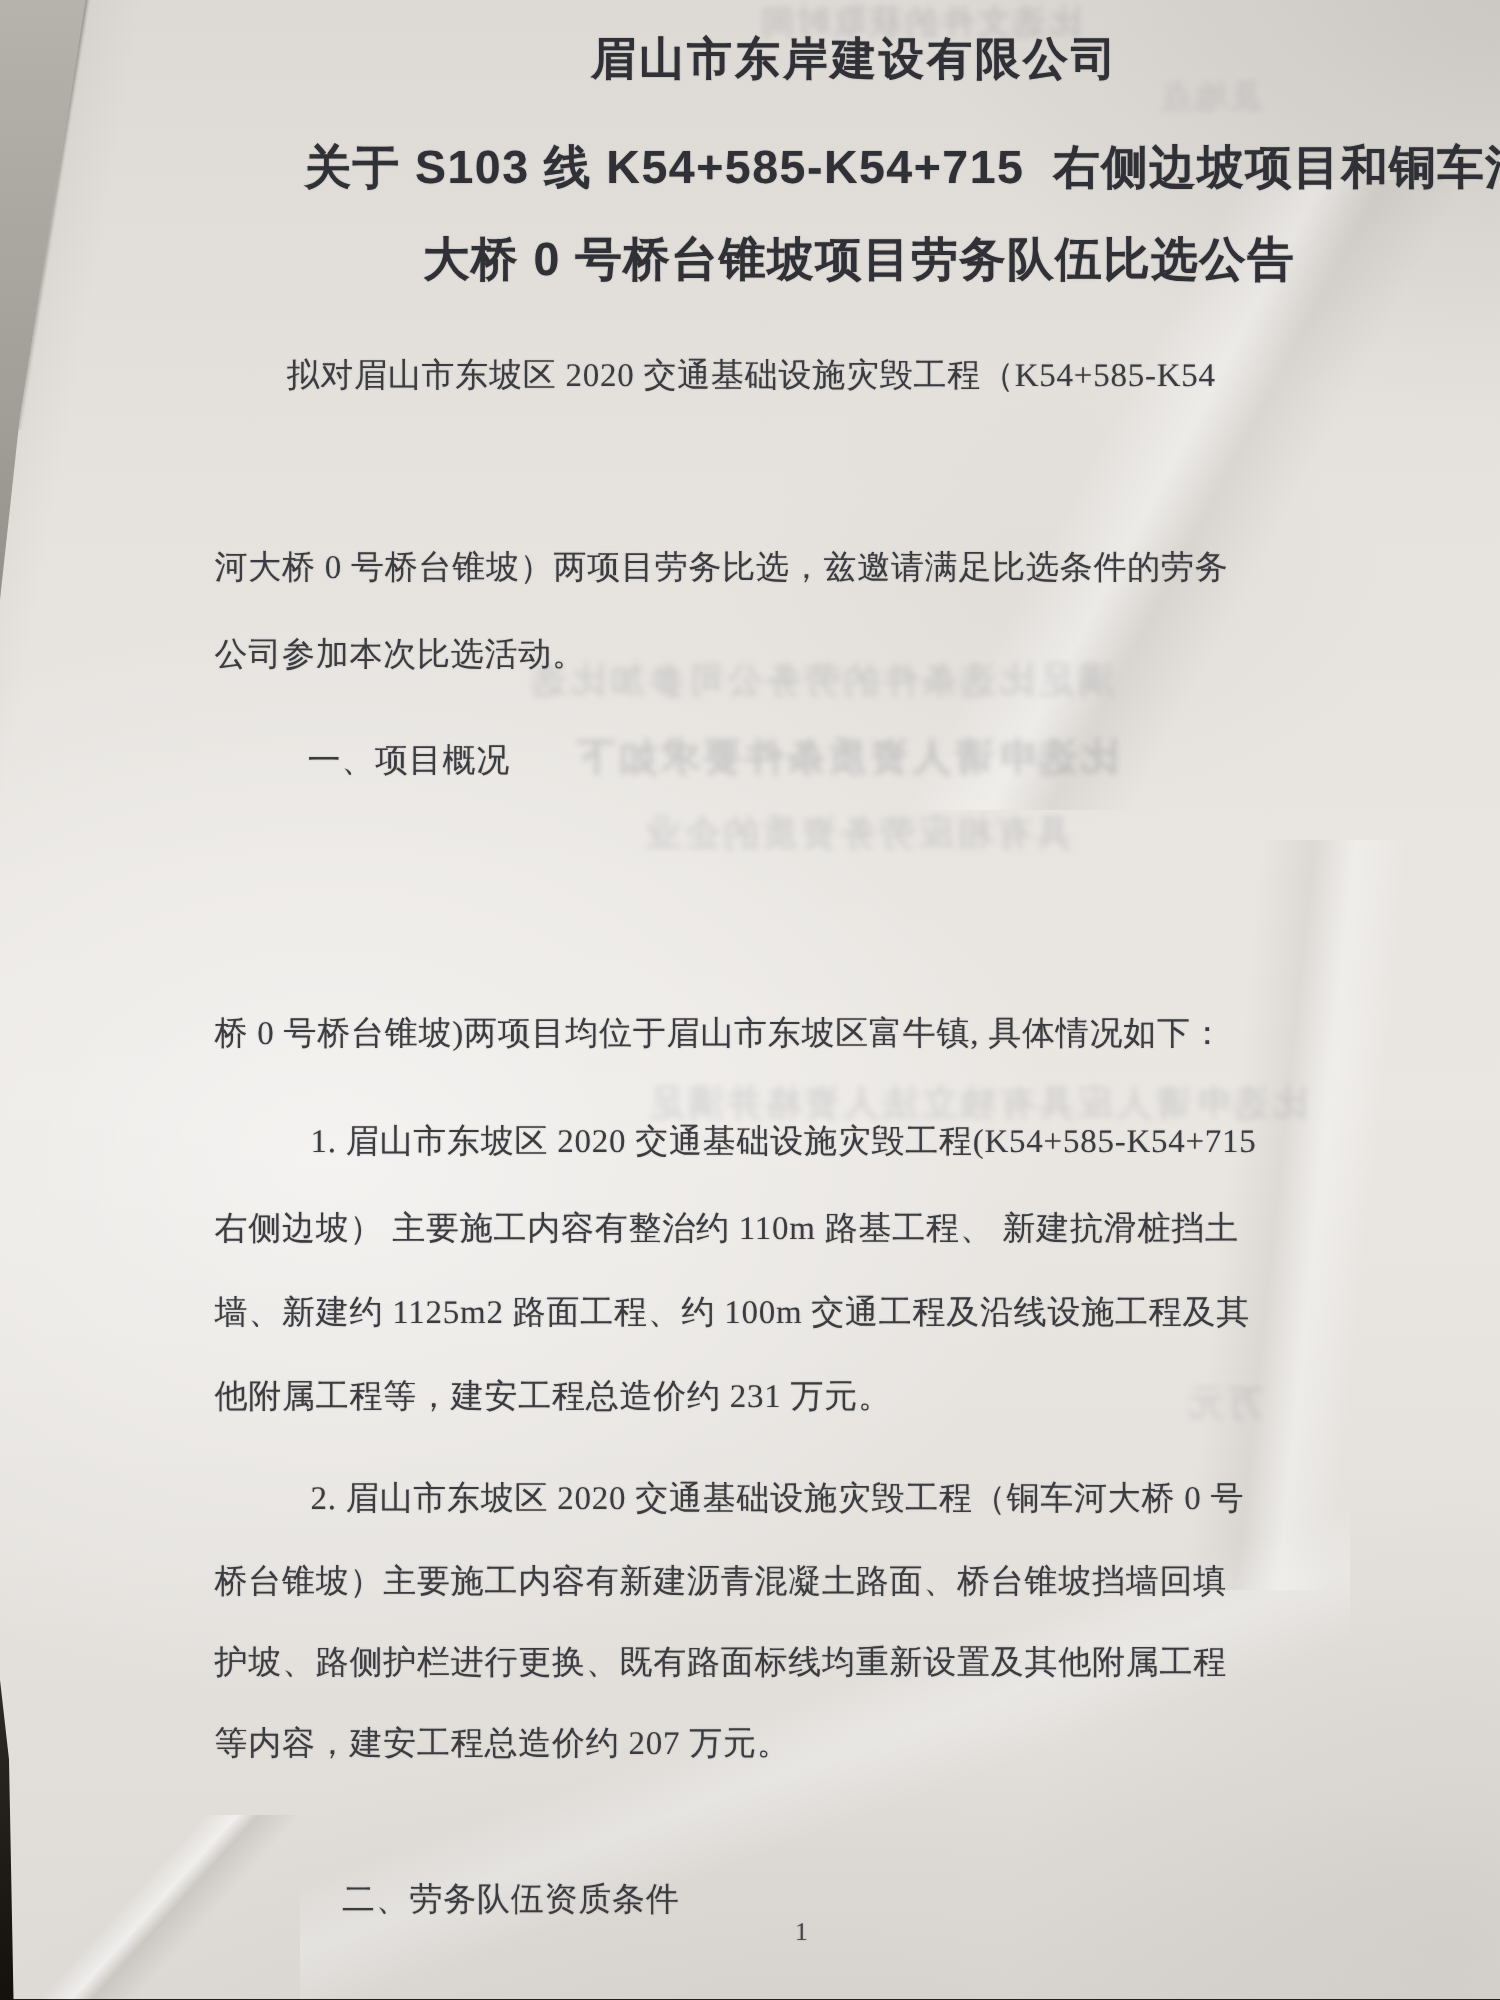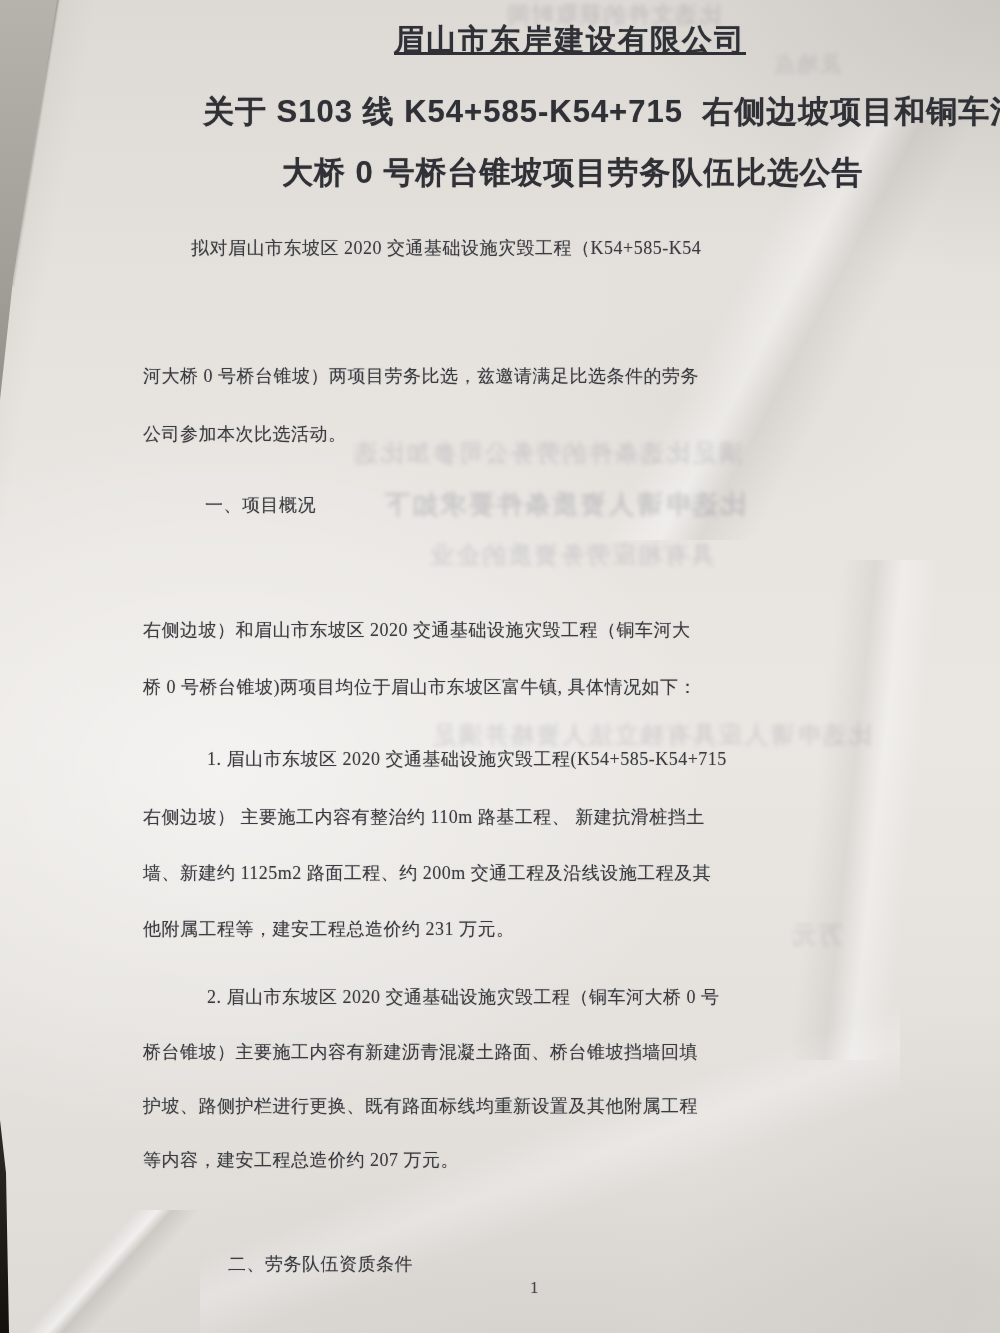--- a/index.html
+++ b/index.html
@@ -44,30 +44,30 @@
     position:absolute;left:33px;top:-4px;width:3px;height:292px;
     transform:rotate(9deg);
     background:linear-gradient(180deg,rgba(88,84,76,0.55),rgba(88,84,76,0.25));
     filter:blur(1px);
   }
   #speck{position:absolute;left:32px;top:124px;width:4px;height:5px;border-radius:50%;
     background:rgba(150,60,45,0.55);filter:blur(0.5px);}
   
   .line{
     position:absolute;white-space:pre;
-    font-size:18px;line-height:1;color:#3b3c40;
+    font-size:22px;line-height:1;color:#3b3c40;
     text-shadow:0 0 1.2px rgba(70,70,76,0.35);
     letter-spacing:0.5px;
   }
   .h{
     font-family:"Liberation Sans","DejaVu Sans",sans-serif;
     font-weight:700;color:#303136;
     text-shadow:0 0 1px rgba(50,50,56,0.45);
   }
-  .t1{font-size:30px;letter-spacing:2px;text-decoration:underline;}
+  .t1{font-size:30px;letter-spacing:2px;}
   .t2{font-size:31px;letter-spacing:1px;}
   .pgnum{font-size:17px;color:#45464a;}
   
   .ghost{
     position:absolute;white-space:pre;
     transform:scaleX(-1);
     font-family:"Liberation Sans","DejaVu Sans",sans-serif;
     font-weight:700;color:#5d626e;
     opacity:0.20;filter:blur(2px);
     font-size:24px;letter-spacing:2px;
@@ -98,26 +98,25 @@
     <div class="line h t1" style="left:394px;top:25px">眉山市东岸建设有限公司</div>
     <div class="line h t2" style="left:203px;top:96px">关于 S103 线 K54+585-K54+715  右侧边坡项目和铜车河</div>
     <div class="line h t2" style="left:282px;top:157px">大桥 0 号桥台锥坡项目劳务队伍比选公告</div>
 
     <div class="line" style="left:191px;top:239px">拟对眉山市东坡区 2020 交通基础设施灾毁工程（K54+585-K54</div>
     <div class="line" style="left:143px;top:367px">河大桥 0 号桥台锥坡）两项目劳务比选，兹邀请满足比选条件的劳务</div>
     <div class="line" style="left:143px;top:425px">公司参加本次比选活动。</div>
 
     <div class="line" style="left:205px;top:496px">一、项目概况</div>
 
-    <div class="line" style="left:143px;top:621px">右侧边坡）和眉山市东坡区 2020 交通基础设施灾毁工程（铜车河大</div>
     <div class="line" style="left:143px;top:678px">桥 0 号桥台锥坡)两项目均位于眉山市东坡区富牛镇, 具体情况如下：</div>
 
     <div class="line" style="left:207px;top:750px">1. 眉山市东坡区 2020 交通基础设施灾毁工程(K54+585-K54+715</div>
     <div class="line" style="left:143px;top:808px">右侧边坡） 主要施工内容有整治约 110m 路基工程、 新建抗滑桩挡土</div>
-    <div class="line" style="left:143px;top:864px">墙、新建约 1125m2 路面工程、约 200m 交通工程及沿线设施工程及其</div>
+    <div class="line" style="left:143px;top:864px">墙、新建约 1125m2 路面工程、约 100m 交通工程及沿线设施工程及其</div>
     <div class="line" style="left:143px;top:920px">他附属工程等，建安工程总造价约 231 万元。</div>
 
     <div class="line" style="left:207px;top:988px">2. 眉山市东坡区 2020 交通基础设施灾毁工程（铜车河大桥 0 号</div>
     <div class="line" style="left:143px;top:1043px">桥台锥坡）主要施工内容有新建沥青混凝土路面、桥台锥坡挡墙回填</div>
     <div class="line" style="left:143px;top:1097px">护坡、路侧护栏进行更换、既有路面标线均重新设置及其他附属工程</div>
     <div class="line" style="left:143px;top:1151px">等内容，建安工程总造价约 207 万元。</div>
 
     <div class="line" style="left:228px;top:1255px">二、劳务队伍资质条件</div>
 
     <div class="line pgnum" style="left:530px;top:1279px">1</div>

